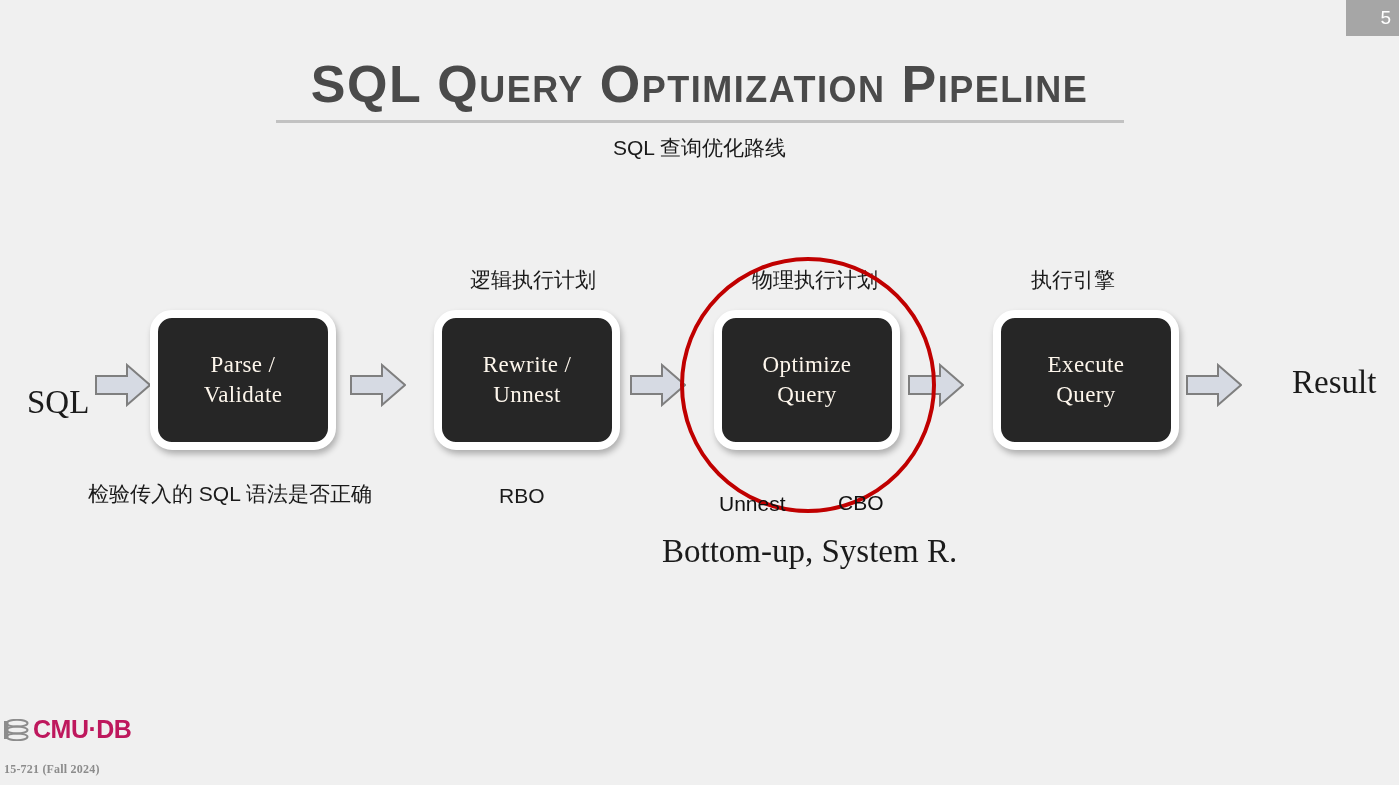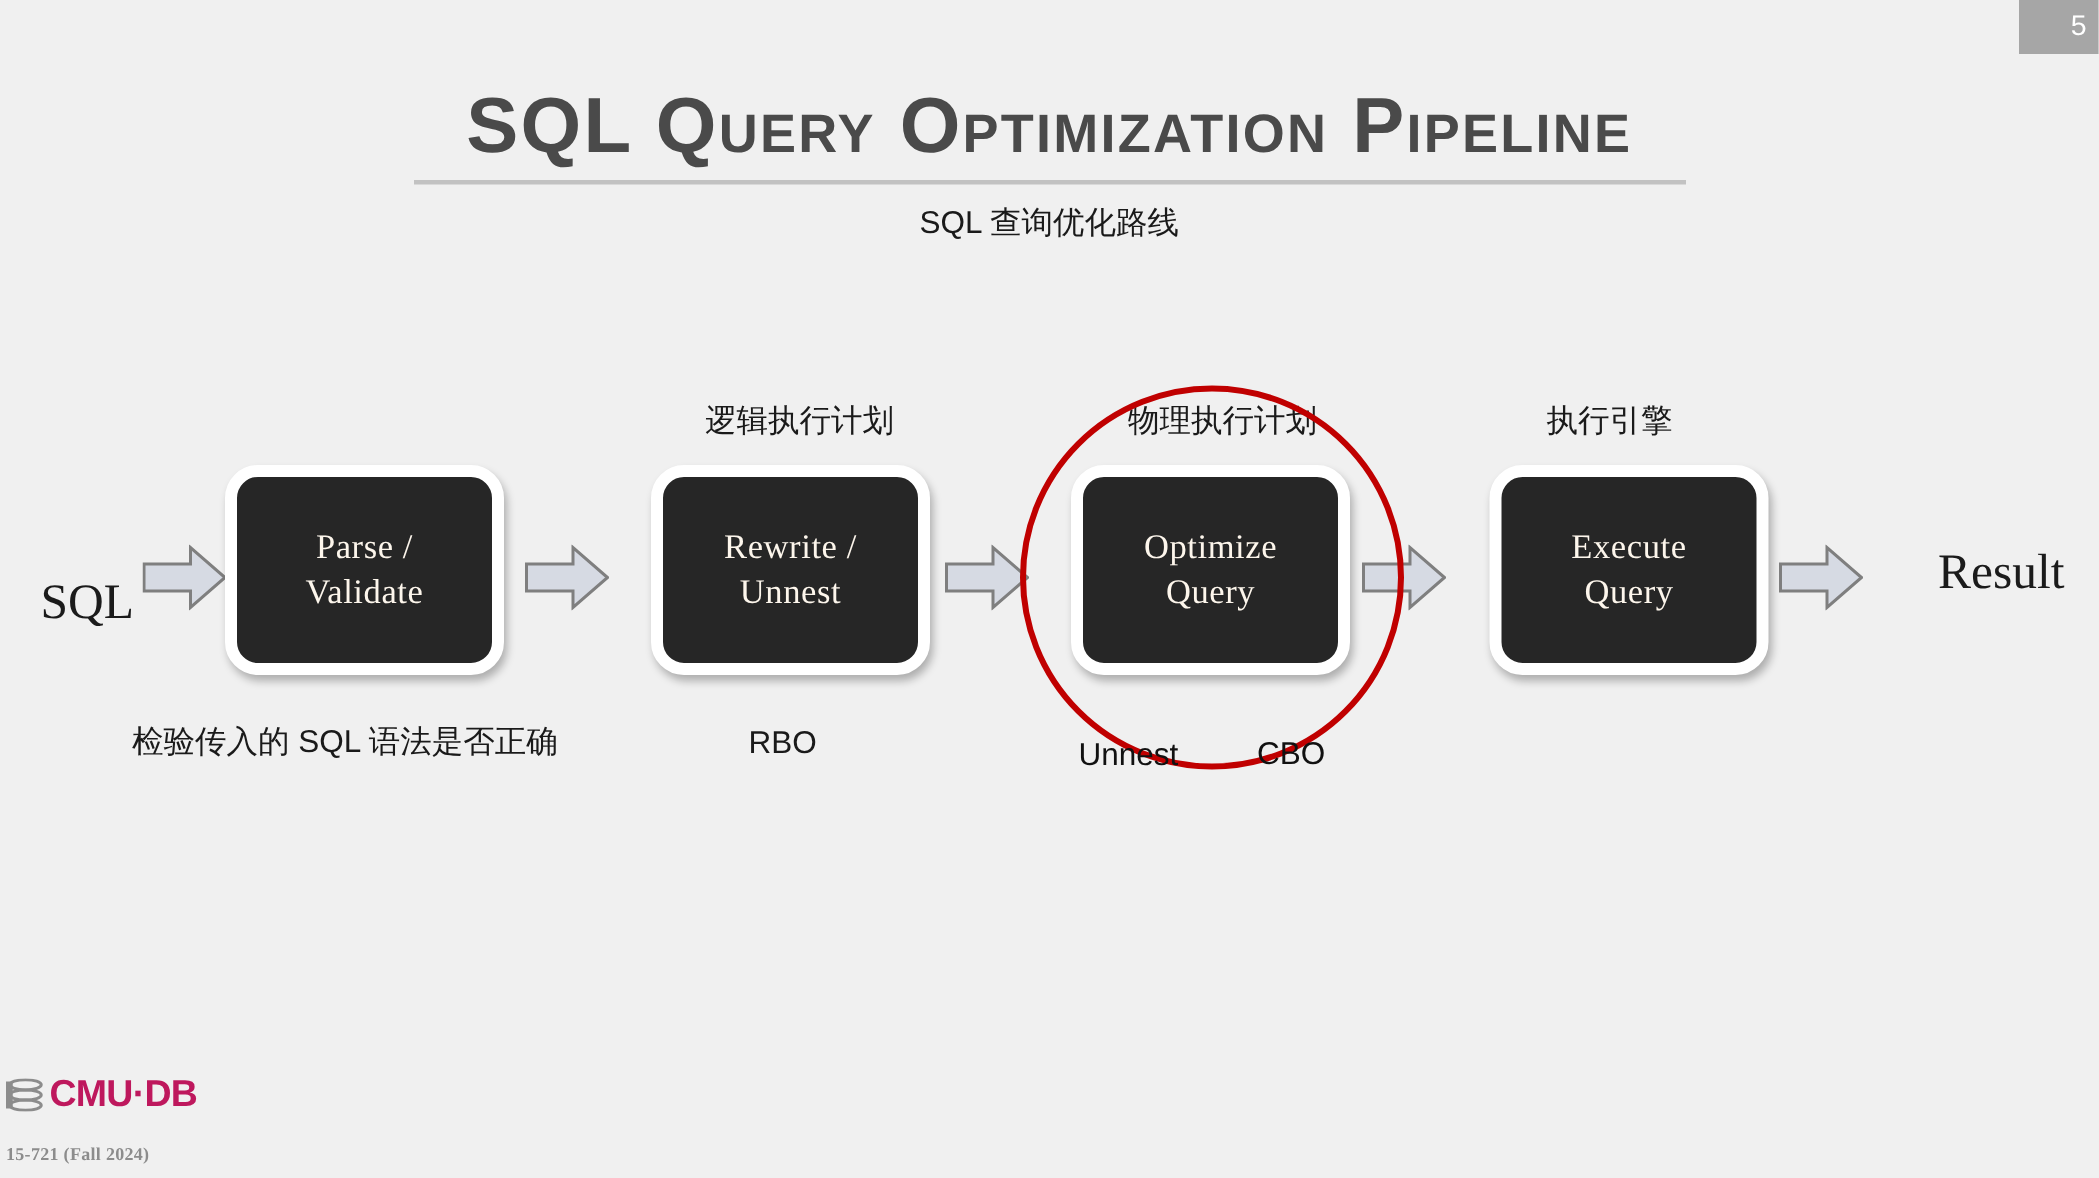--- a/index.html
+++ b/index.html
@@ -283,20 +283,21 @@
   <div class="node-top-label l3">物理执行计划</div>
   <div class="node-top-label l4">执行引擎</div>
 
   <div class="node-bot-label b1">检验传入的 SQL 语法是否正确</div>
   <div class="node-bot-label b2">RBO</div>
 
   <div class="highlight-circle"></div>
 
   <div class="annot stats">Unnest</div>
   <div class="annot cbo">CBO</div>
+  <div class="annot-serif">Bottom-up, System R.</div>
 
   <div class="endpoint right">Result</div>
 </div>
 
 <div class="brand">
   <div class="brand-row">
     <span>
       <svg class="brand-mark" viewBox="0 0 26 22">
         <ellipse cx="13" cy="4.2" rx="10.5" ry="3.4" fill="none" stroke="#8c8c8c" stroke-width="2"></ellipse>
         <ellipse cx="13" cy="11" rx="10.5" ry="3.4" fill="none" stroke="#8c8c8c" stroke-width="2"></ellipse>

